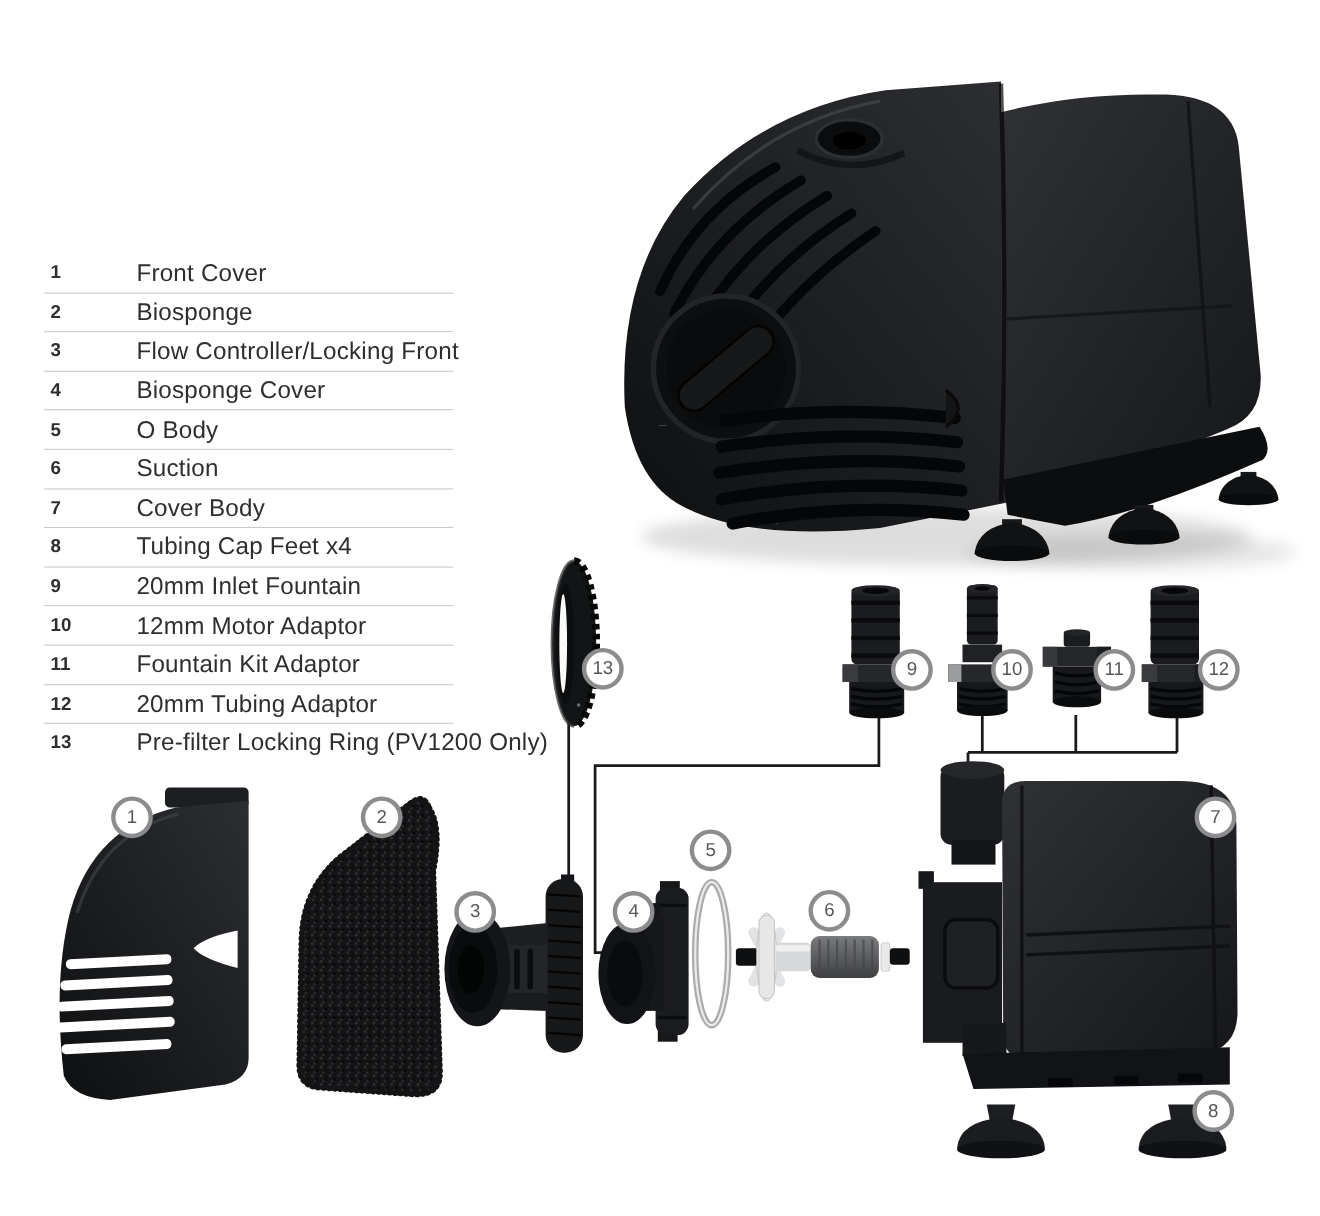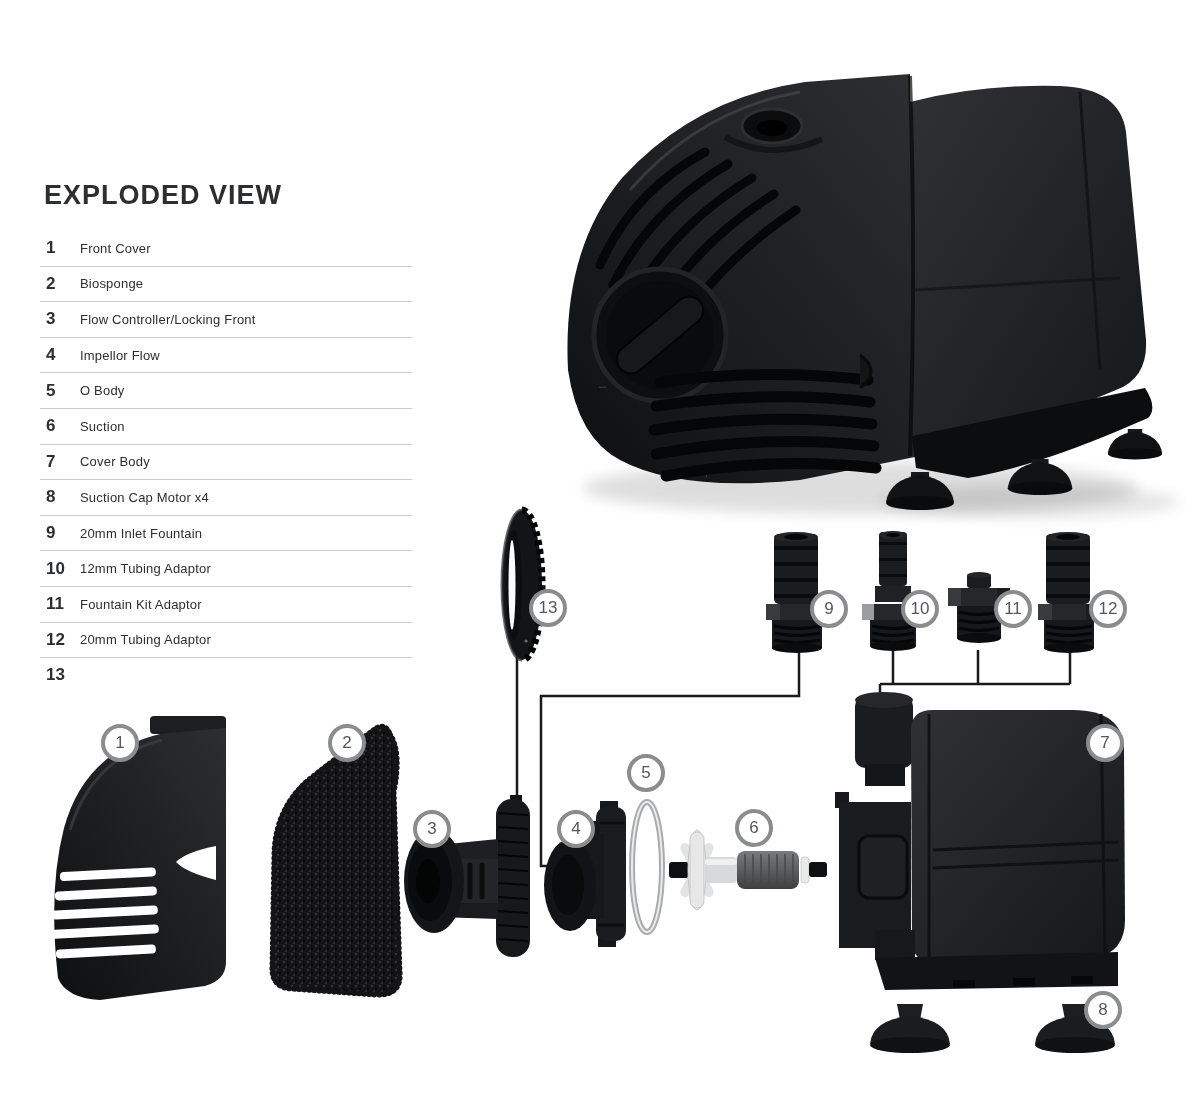--- a/index.html
+++ b/index.html
@@ -9,84 +9,84 @@
   html,body{margin:0;padding:0;background:#fff;}
   .page{position:relative;width:1200px;height:1105px;background:var(--page-bg);
         font-family:"Liberation Sans",sans-serif;overflow:hidden;}
   .page-title{position:absolute;left:44px;top:180px;margin:0;
         font-size:27px;font-weight:700;letter-spacing:1px;color:var(--text);}
   .parts-list{position:absolute;left:40px;top:231px;width:372px;margin:0;padding:0;list-style:none;}
   .parts-list li{display:flex;align-items:center;height:34.6px;
         border-bottom:1px solid var(--divider);}
   .parts-list li:last-child{border-bottom:none;}
   .part-num{width:34px;flex:0 0 34px;font-weight:700;font-size:17px;color:var(--text);padding-left:6px;}
-  .part-label{font-size:13px;color:var(--text);letter-spacing:0.2px;white-space:nowrap;}
+  .part-label{font-size:22px;color:var(--text);letter-spacing:0.2px;white-space:nowrap;margin-left:44px;}
   .diagram-art{position:absolute;left:0;top:0;}
   .callout{position:absolute;width:30px;height:30px;border:4px solid var(--callout-ring);
         border-radius:50%;background:#fff;display:flex;align-items:center;justify-content:center;
         font-size:17px;color:var(--callout-number);}
 </style>
 </head>
 <body>
 
 <div class="page">
 
-  <h1 class="page-title">EXPLODED VIEW</h1>
 
   <ul class="parts-list">
     <li>
         <span class="part-num">1</span>
         <span class="part-label">Front Cover</span>
       </li>
     <li>
         <span class="part-num">2</span>
         <span class="part-label">Biosponge</span>
       </li>
     <li>
         <span class="part-num">3</span>
         <span class="part-label">Flow Controller/Locking Front</span>
       </li>
     <li>
         <span class="part-num">4</span>
-        <span class="part-label">Impellor Flow</span>
+        <span class="part-label">Biosponge Cover</span>
       </li>
     <li>
         <span class="part-num">5</span>
         <span class="part-label">O Body</span>
       </li>
     <li>
         <span class="part-num">6</span>
         <span class="part-label">Suction</span>
       </li>
     <li>
         <span class="part-num">7</span>
         <span class="part-label">Cover Body</span>
       </li>
     <li>
         <span class="part-num">8</span>
-        <span class="part-label">Suction Cap Motor x4</span>
+        <span class="part-label">Tubing Cap Feet x4</span>
       </li>
     <li>
         <span class="part-num">9</span>
         <span class="part-label">20mm Inlet Fountain</span>
       </li>
     <li>
         <span class="part-num">10</span>
-        <span class="part-label">12mm Tubing Adaptor</span>
+        <span class="part-label">12mm Motor Adaptor</span>
       </li>
     <li>
         <span class="part-num">11</span>
         <span class="part-label">Fountain Kit Adaptor</span>
       </li>
     <li>
         <span class="part-num">12</span>
         <span class="part-label">20mm Tubing Adaptor</span>
       </li>
     <li>
         <span class="part-num">13</span>
+        <span class="part-label">Pre-filter Locking Ring (PV1200 Only)</span>
       </li>
   </ul>
 
   <svg class="diagram-art" width="1200" height="1105" viewBox="0 0 1200 1105" role="img">
     <defs>
       <filter id="soft" x="-40%" y="-40%" width="180%" height="180%">
           <feGaussianBlur stdDeviation="7"></feGaussianBlur>
         </filter>
       <linearGradient id="gCover" x1="0" y1="1" x2="1" y2="0">
         <stop offset="0" stop-color="#0e0f11"></stop>

